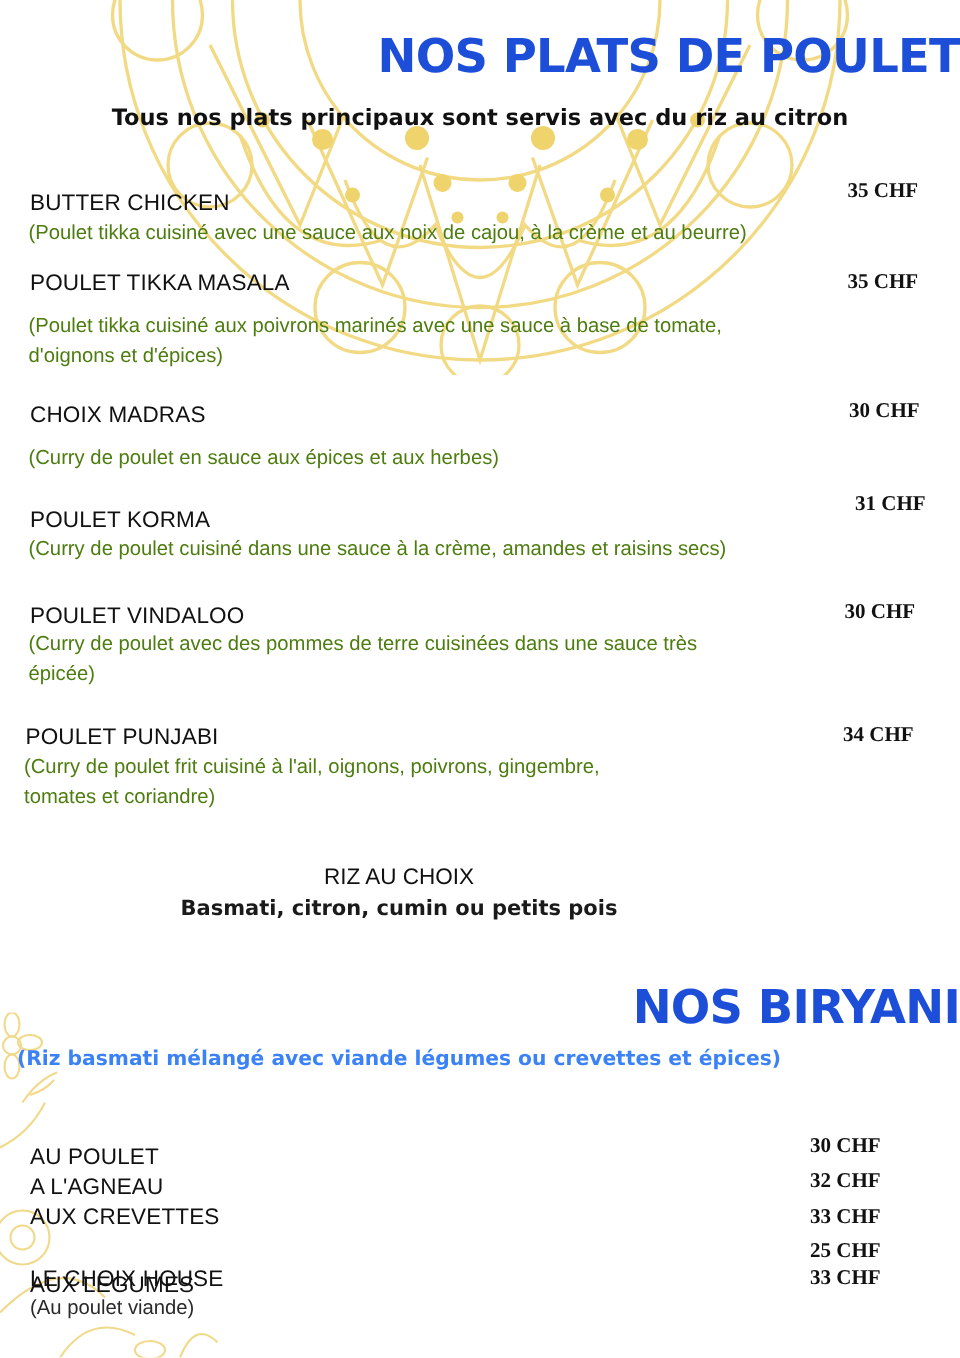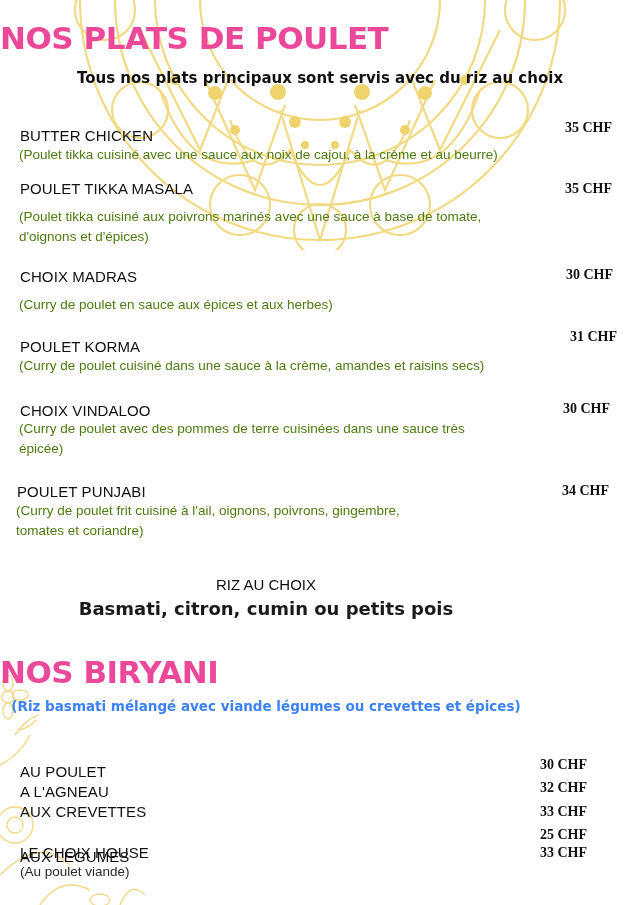--- a/index.html
+++ b/index.html
@@ -1,19 +1,19 @@
 <!DOCTYPE html>
 <html><head>
 <meta charset="utf-8">
 <style>
   html, body { margin:0; padding:0; }
   body { width:640px; height:905px; background:#ffffff; position:relative; overflow:hidden; font-family:"Liberation Sans", sans-serif; color:#111; }
   .deco { position:absolute; pointer-events:none; }
   .abs { position:absolute; white-space:nowrap; }
-  .title { font-family:"DejaVu Sans", sans-serif; font-weight:bold; font-size:31px; letter-spacing:-0.5px; color:#ec4899; text-align:left; left:0; width:640px; }
+  .title { font-family:"DejaVu Sans", sans-serif; font-weight:bold; font-size:31px; letter-spacing:-0.5px; color:#1d4ed8; text-align:right; left:0; width:640px; }
   .subtitle { font-family:"DejaVu Sans", sans-serif; font-weight:bold; font-size:15px; color:#111; text-align:center; left:0; width:640px; }
   .name { font-size:15px; color:#111; letter-spacing:0.1px; }
   .desc { font-size:13.5px; color:#4d7c0f; line-height:20px; white-space:normal; }
   .price { font-family:Liberation Serif, serif; font-weight:bold; font-size:14px; color:#111; }
   .center { text-align:center; left:0; width:532px; }
 </style>
 </head>
 <body>
 
 <svg class="deco" style="left:40px;top:-140px" width="560" height="390" viewBox="0 0 560 390">
@@ -66,48 +66,48 @@
     <circle cx="15" cy="150" r="18"></circle>
       <circle cx="15" cy="150" r="8"></circle>
     <path d="M0 200 Q40 160 70 190"></path>
     <path d="M40 230 Q60 200 90 215"></path>
     <path d="M120 230 Q130 205 145 220"></path>
     <ellipse cx="100" cy="225" rx="10" ry="6"></ellipse>
   </g>
 </svg>
 
 <div class="abs title" style="top:20px">NOS PLATS DE POULET</div>
-<div class="abs subtitle" style="top:69px">Tous nos plats principaux sont servis avec du riz au choix</div>
+<div class="abs subtitle" style="top:69px">Tous nos plats principaux sont servis avec du riz au citron</div>
 
 <div class="abs name" style="left:20px;top:127px">BUTTER CHICKEN</div>
 <div class="abs price" style="left:565px;top:120px">35 CHF</div>
 <div class="abs desc" style="left:19px;top:145px;width:520px">(Poulet tikka cuisiné avec une sauce aux noix de cajou, à la crème et au beurre)</div>
 
 <div class="abs name" style="left:20px;top:180px">POULET TIKKA MASALA</div>
 <div class="abs price" style="left:565px;top:181px">35 CHF</div>
 <div class="abs desc" style="left:19px;top:207px;width:490px">(Poulet tikka cuisiné aux poivrons marinés avec une sauce à base de tomate, d'oignons et d'épices)</div>
 
 <div class="abs name" style="left:20px;top:268px">CHOIX MADRAS</div>
 <div class="abs price" style="left:566px;top:267px">30 CHF</div>
 <div class="abs desc" style="left:19px;top:295px;width:520px">(Curry de poulet en sauce aux épices et aux herbes)</div>
 
 <div class="abs name" style="left:20px;top:338px">POULET KORMA</div>
 <div class="abs price" style="left:570px;top:329px">31 CHF</div>
 <div class="abs desc" style="left:19px;top:356px;width:520px">(Curry de poulet cuisiné dans une sauce à la crème, amandes et raisins secs)</div>
 
-<div class="abs name" style="left:20px;top:402px">CHOIX VINDALOO</div>
+<div class="abs name" style="left:20px;top:402px">POULET VINDALOO</div>
 <div class="abs price" style="left:563px;top:401px">30 CHF</div>
 <div class="abs desc" style="left:19px;top:419px;width:480px">(Curry de poulet avec des pommes de terre cuisinées dans une sauce très épicée)</div>
 
 <div class="abs name" style="left:17px;top:483px">POULET PUNJABI</div>
 <div class="abs price" style="left:562px;top:483px">34 CHF</div>
 <div class="abs desc" style="left:16px;top:501px;width:410px">(Curry de poulet frit cuisiné à l'ail, oignons, poivrons, gingembre, tomates et coriandre)</div>
 
 <div class="abs center" style="top:576px;font-size:15px;color:#111">RIZ AU CHOIX</div>
-<div class="abs center" style="top:598px;font-size:18px;font-family:'DejaVu Sans',sans-serif;font-weight:bold;color:#1a1a1a">Basmati, citron, cumin ou petits pois</div>
+<div class="abs center" style="top:598px;font-size:14px;font-family:'DejaVu Sans',sans-serif;font-weight:bold;color:#1a1a1a">Basmati, citron, cumin ou petits pois</div>
 
 <div class="abs title" style="top:654px">NOS BIRYANI</div>
 <div class="abs center" style="top:698px;font-size:13.5px;font-family:'DejaVu Sans',sans-serif;font-weight:bold;color:#3b82f6">(Riz basmati mélangé avec viande légumes ou crevettes et épices)</div>
 
 <div class="abs name" style="left:20px;top:763px">AU POULET</div>
 <div class="abs price" style="left:540px;top:757px">30 CHF</div>
 <div class="abs name" style="left:20px;top:783px">A L'AGNEAU</div>
 <div class="abs price" style="left:540px;top:780px">32 CHF</div>
 <div class="abs name" style="left:20px;top:803px">AUX CREVETTES</div>
 <div class="abs price" style="left:540px;top:804px">33 CHF</div>

